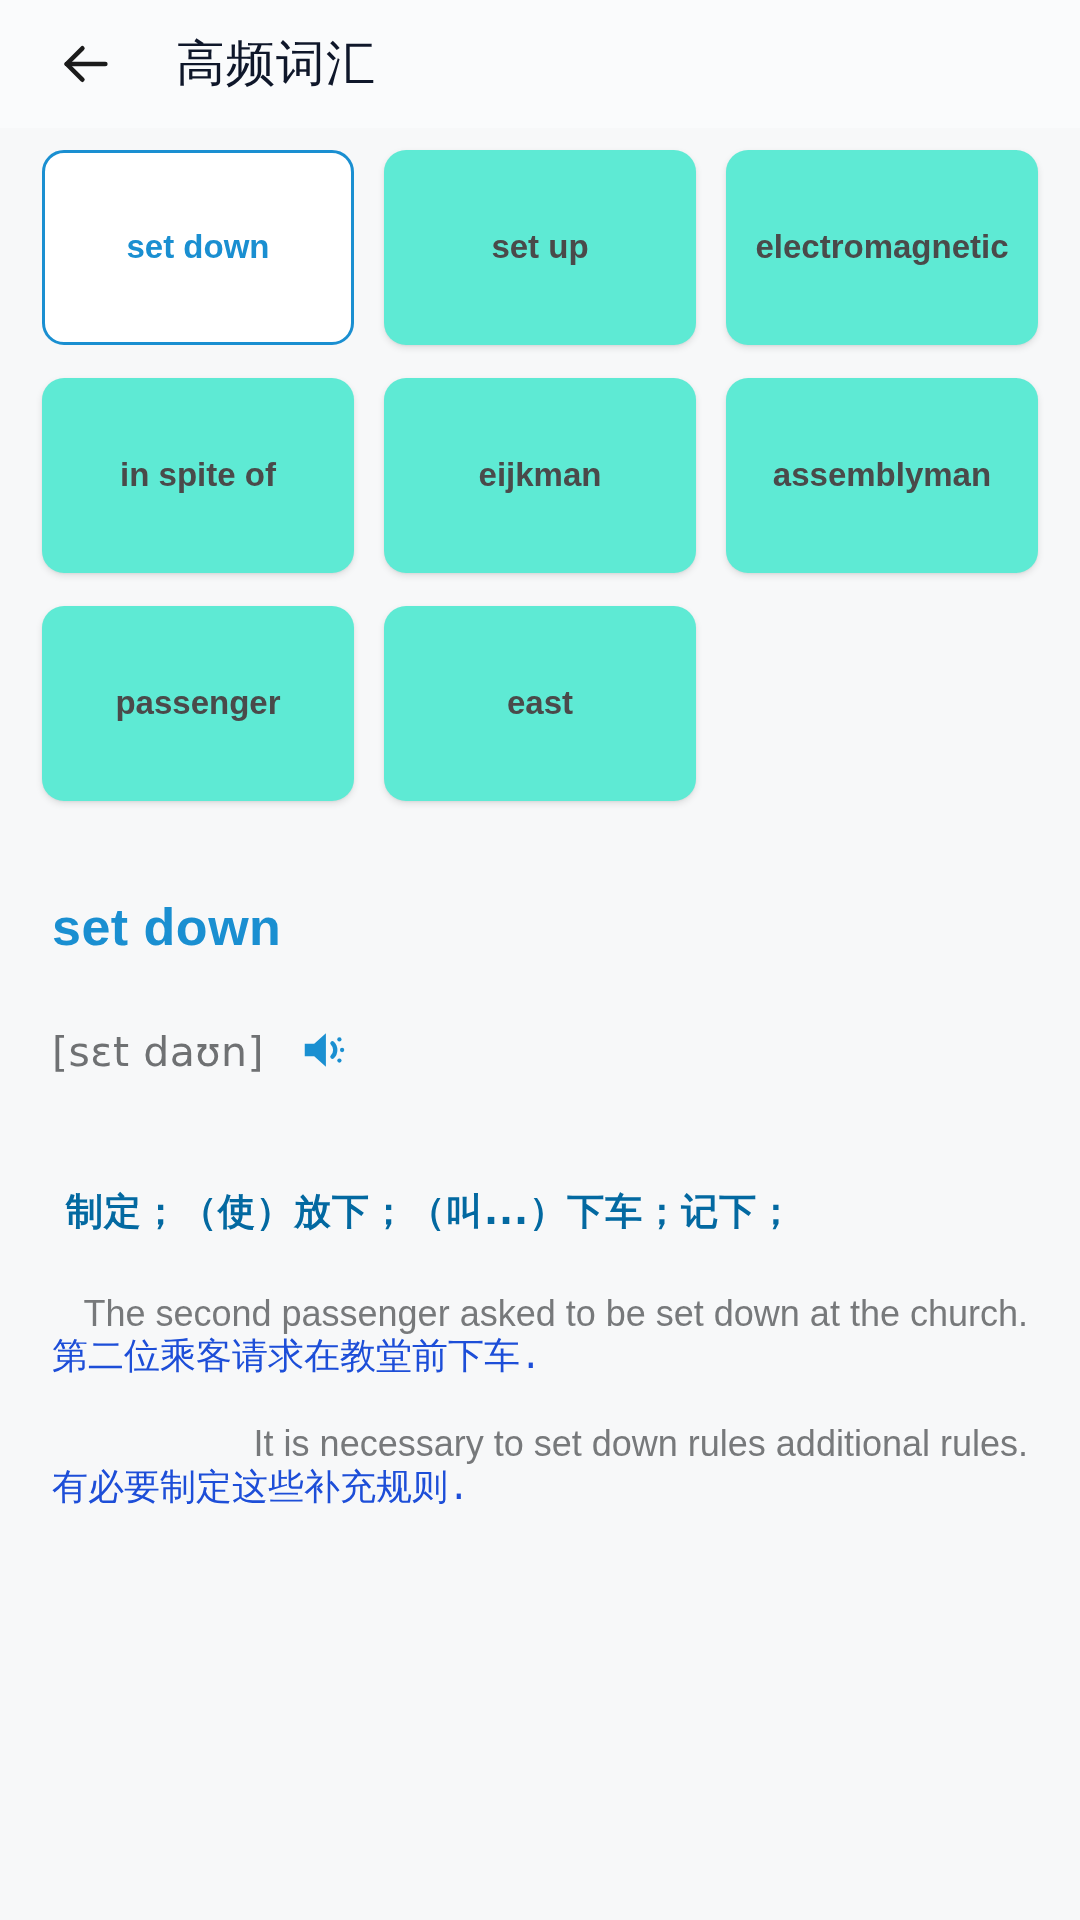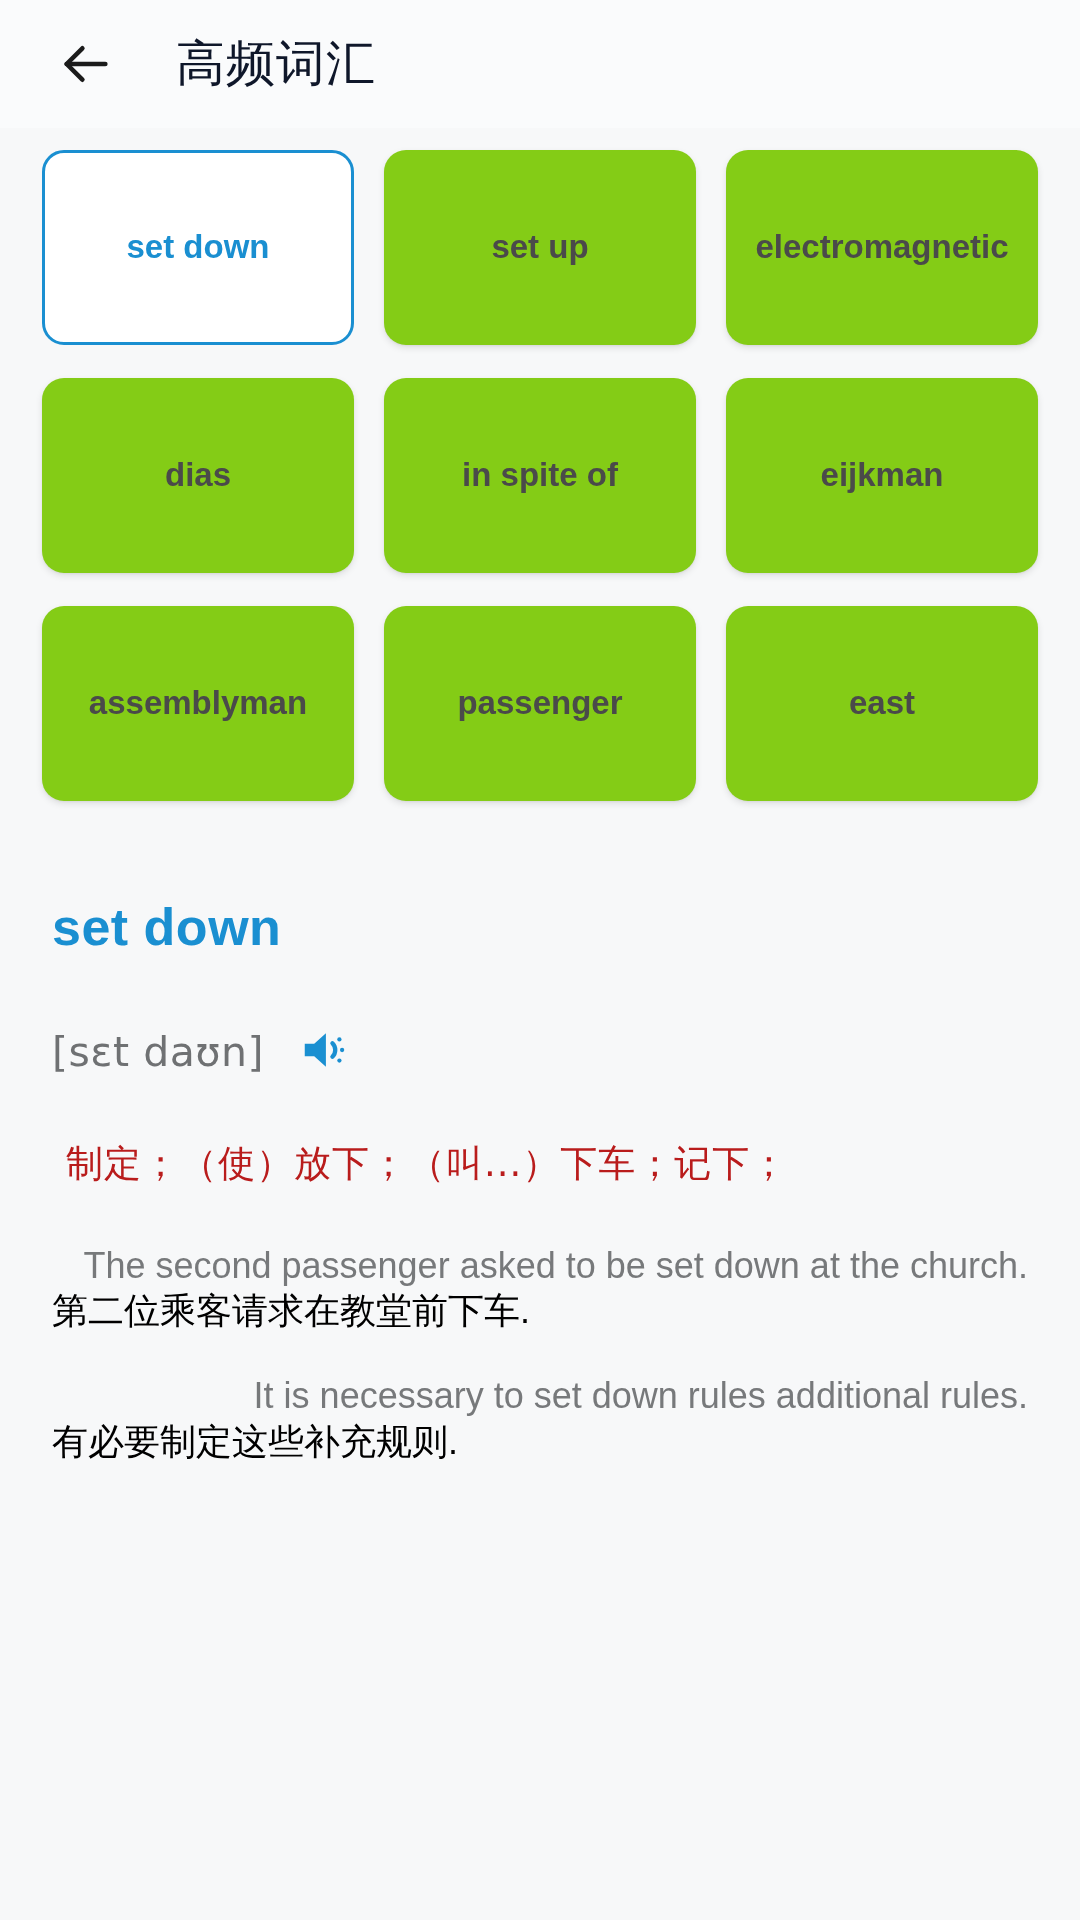--- a/index.html
+++ b/index.html
@@ -45,21 +45,21 @@
   }
   .grid {
     display: grid;
     grid-template-columns: repeat(3, 1fr);
     column-gap: 30px;
     row-gap: 33px;
   }
   .word-card {
     height: 195px;
     border-radius: 22px;
-    background: #84cc16;
+    background: #5eead4;
     box-shadow: 0 3px 7px rgba(0,0,0,0.10), 0 1px 2px rgba(0,0,0,0.05);
     display: flex;
     align-items: center;
     justify-content: center;
     text-align: center;
     padding: 10px 16px;
     border: 2px solid transparent;
   }
   .word-card .label {
     font-size: 33px;
@@ -102,46 +102,47 @@
   }
   .speaker-btn {
     margin-left: 30px;
     width: 62px;
     height: 62px;
     display: flex;
     align-items: center;
     justify-content: center;
   }
   .definition {
-    margin-top: 54px;
+    margin-top: 102px;
     padding-left: 14px;
     font-size: 37px;
-    color: #b91c1c;
+    color: #0369a1;
     line-height: 1.45;
     letter-spacing: 1px;
     font-family: "DejaVu Sans", sans-serif;
+    font-weight: bold;
   }
   .example-block {
     margin-top: 52px;
   }
   .example-block + .example-block {
     margin-top: 40px;
   }
   .ex-en {
     font-size: 36px;
     color: #77797b;
     line-height: 1.26;
     font-family: "Liberation Sans", sans-serif;
     text-align: right;
   }
   .ex-zh {
     font-size: 36px;
-    color: #000000;
+    color: #1d4ed8;
     line-height: 1.26;
-    font-family: Liberation Sans, sans-serif;
+    font-family: Liberation Mono, monospace;
   }
 </style>
 </head>
 <body>
 
 <div class="appbar">
   <div class="back-btn">
     <span>
       <svg width="58" height="58" viewBox="0 0 24 24" fill="none" stroke="#1b1b1b" stroke-width="1.9" stroke-linecap="round" stroke-linejoin="round">
         <line x1="20" y1="12" x2="4" y2="12"></line>
@@ -160,23 +161,20 @@
     </div>
 
     <div class="word-card">
       <span class="label">set up</span>
     </div>
 
     <div class="word-card">
       <span class="label">electromagnetic</span>
     </div>
 
-    <div class="word-card">
-      <span class="label">dias</span>
-    </div>
 
     <div class="word-card">
       <span class="label">in spite of</span>
     </div>
 
     <div class="word-card">
       <span class="label">eijkman</span>
     </div>
 
     <div class="word-card">

